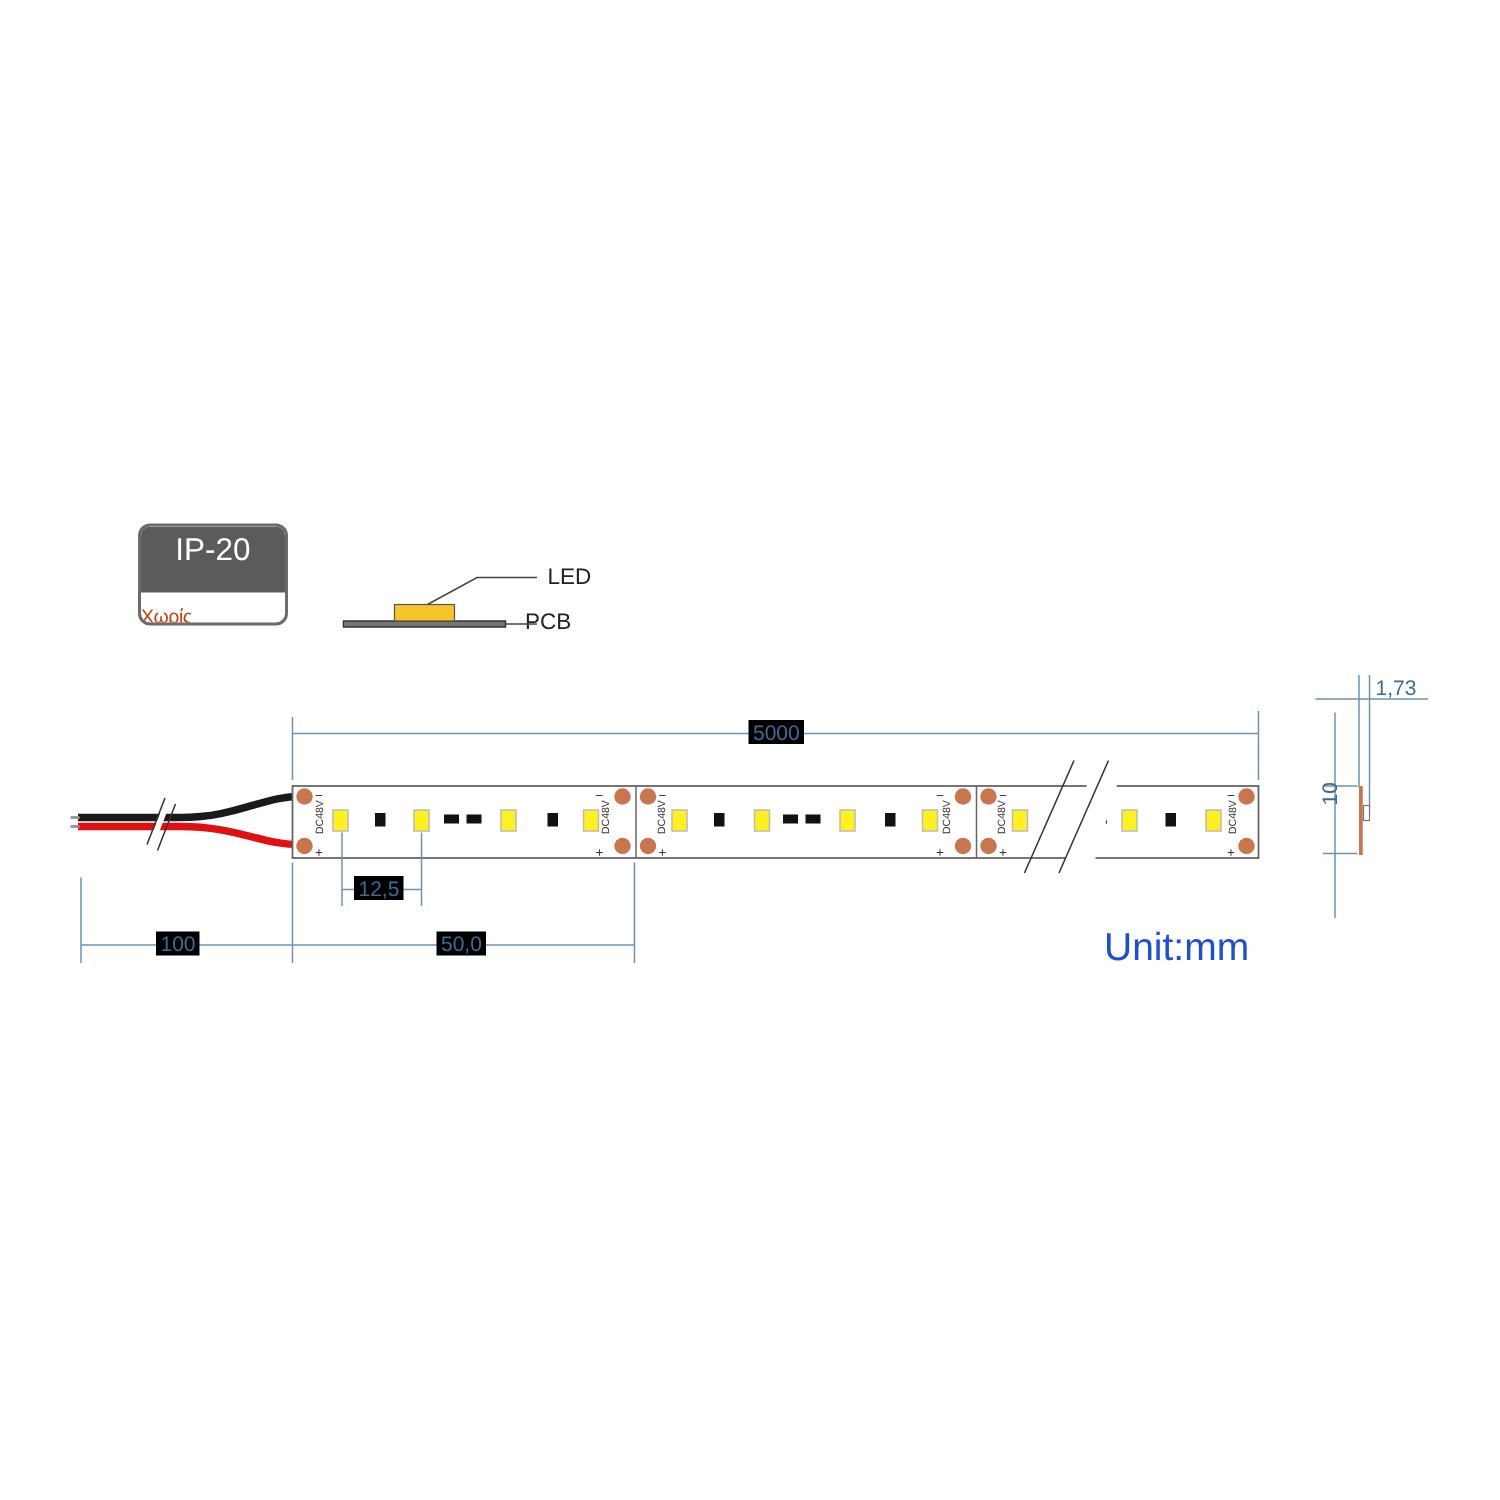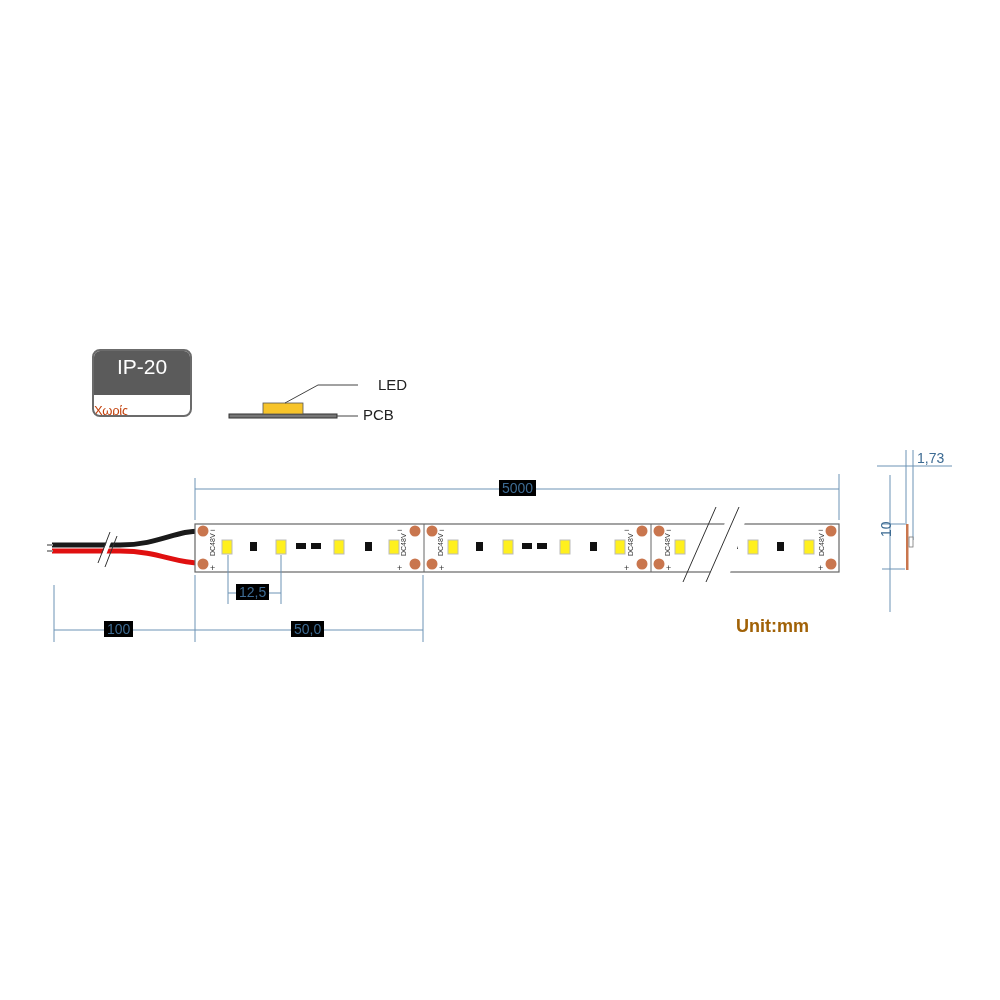--- a/index.html
+++ b/index.html
@@ -1,24 +1,24 @@
 <!DOCTYPE html>
 <html><head>
 <meta charset="utf-8">
 <style>
   html, body { margin:0; padding:0; background:#ffffff; }
   body { width:1000px; height:1000px; position:relative; overflow:hidden; font-family:"Liberation Sans", sans-serif; }
   .abs { position:absolute; }
   .ip-box { left:92px; top:349px; width:100px; height:68px; border:2px solid #6b6b6b; border-radius:8px; overflow:hidden; background:#fff; box-sizing:border-box; }
   .ip-top { height:44px; background:#5b5b5b; color:#fff; font-size:21px; text-align:center; line-height:32px; }
   .ip-bot { height:32px; color:#c2410c; font-size:13px; text-align:left; line-height:32px; letter-spacing:-0.3px; }
-  .layer-label { font-size:15px; color:#222;margin-left:13px; }
+  .layer-label { font-size:15px; color:#222; }
   .desc { left:468px; top:380px; font-size:15.5px; color:#222; line-height:21px; }
   .dim { color:#3d6b93; font-size:14px; background:#000000; padding:0 3px; }
-  .unit { left:736px; top:616px; font-size:18px; color:#a16207;font-weight:bold; }
+  .unit { left:736px; top:616px; font-size:26px; color:#1d4ed8; }
   svg { position:absolute; left:0; top:0; }
 </style>
 </head>
 <body>
 
 <div class="abs ip-box">
   <div class="ip-top">IP-20</div>
   <div class="ip-bot">Χωρίς προστασία</div>
 </div>
 

